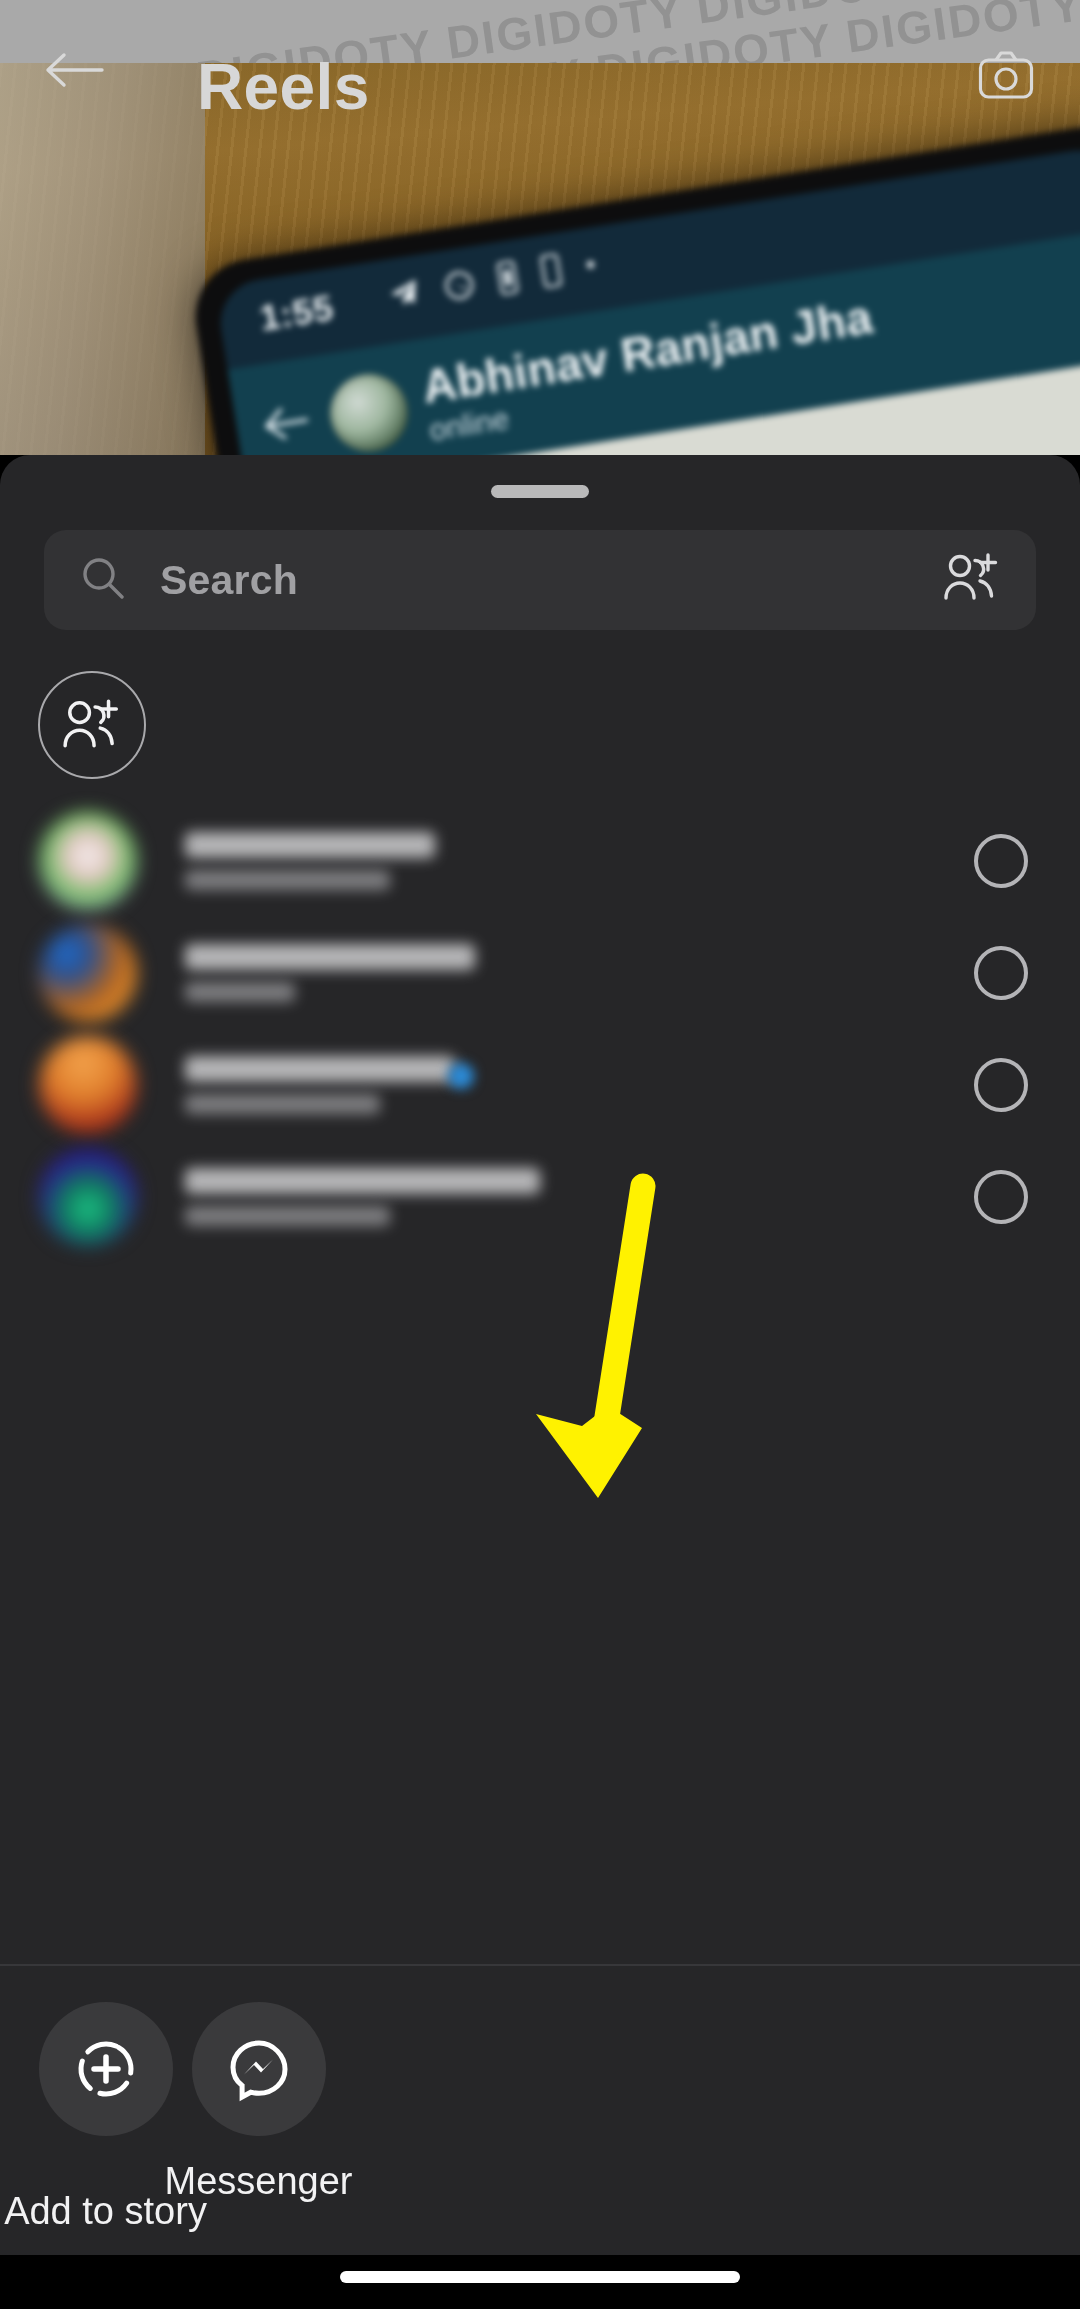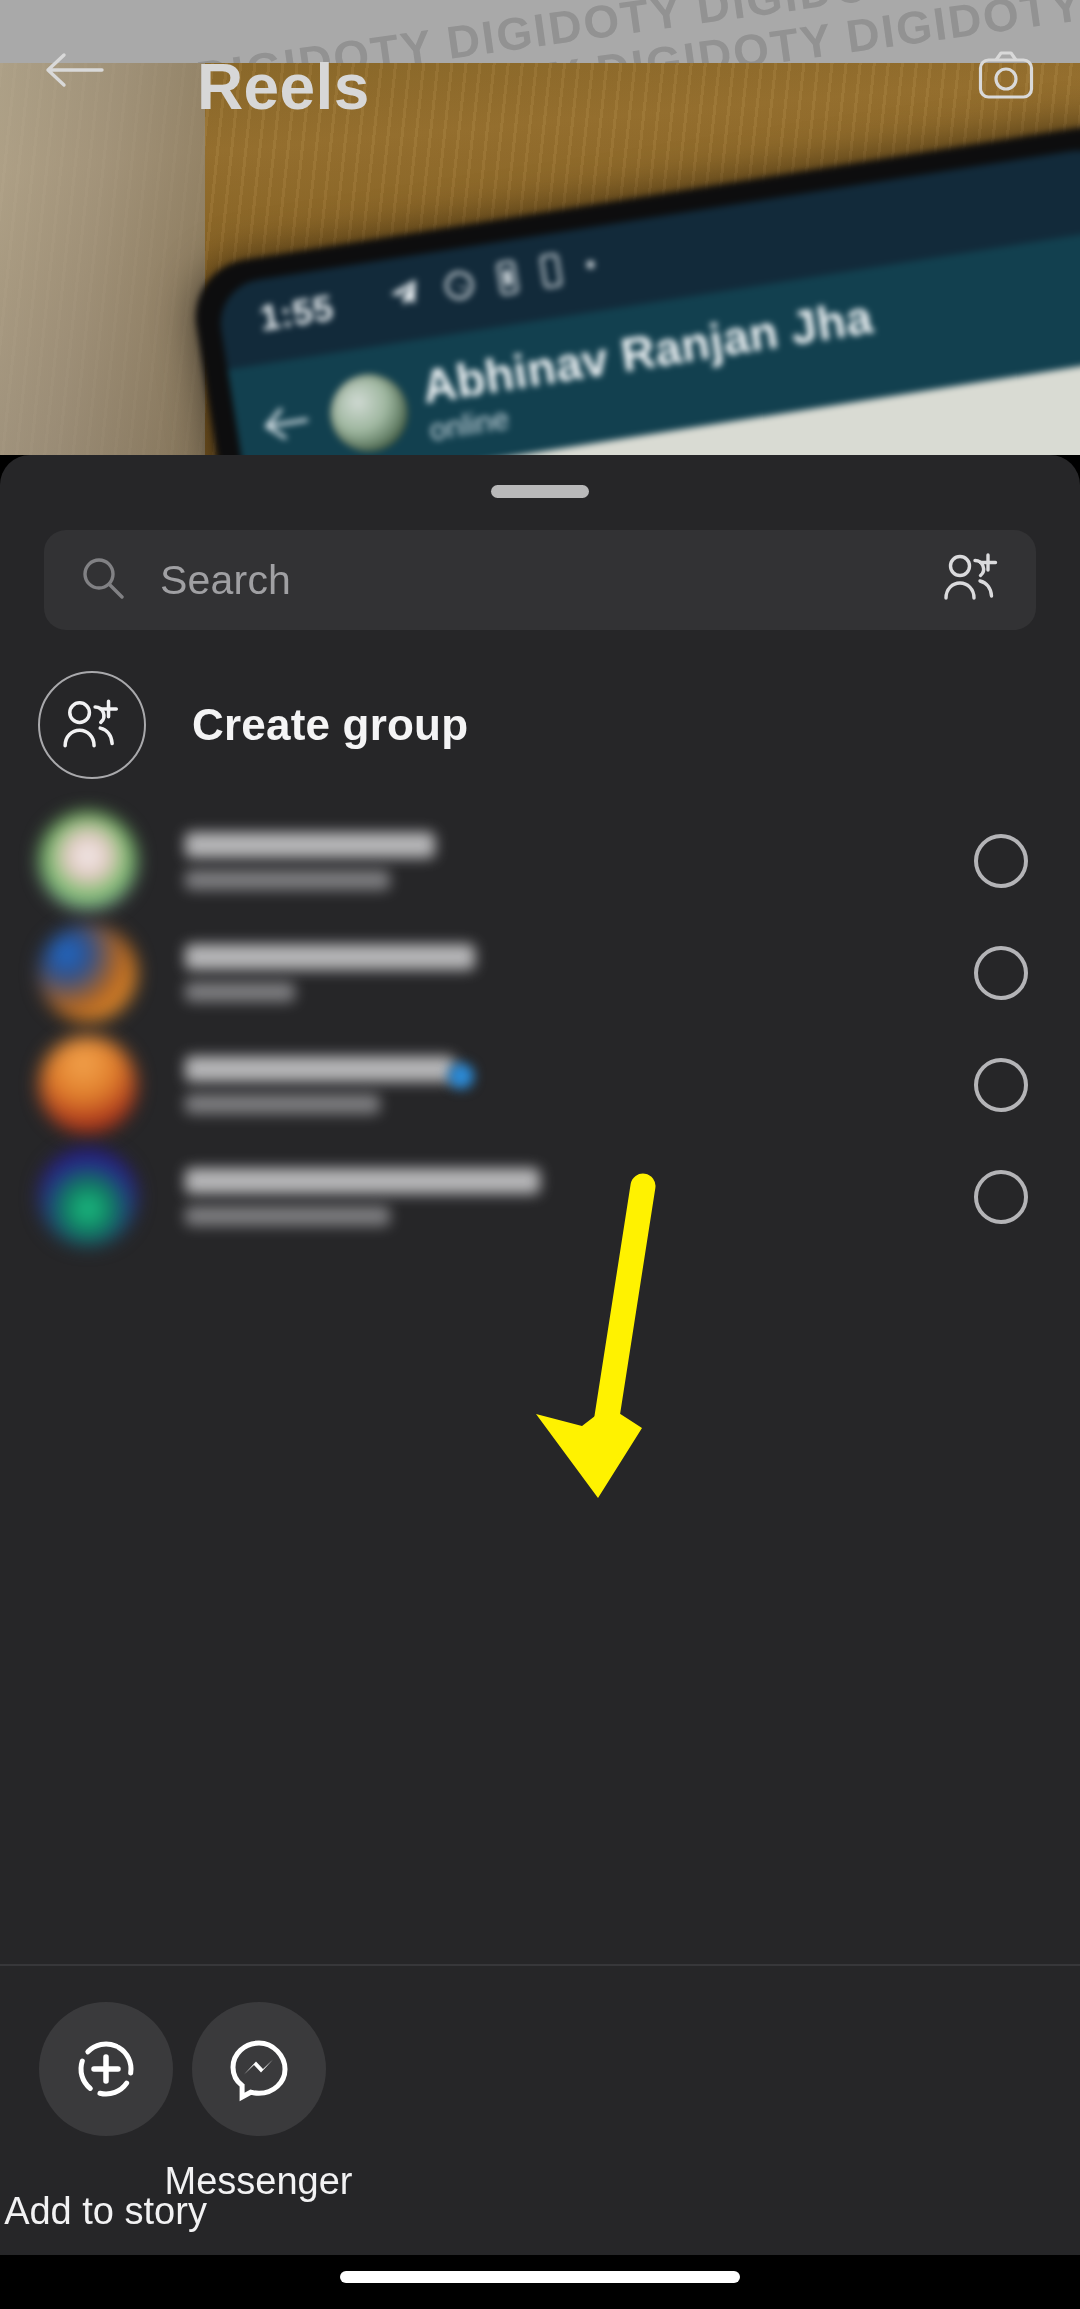--- a/index.html
+++ b/index.html
@@ -102,21 +102,21 @@
     position:absolute;left:50%;top:30px;transform:translateX(-50%);
     width:98px;height:13px;border-radius:7px;background:#b9b9ba;
   }
 
   .search-wrap{
     position:absolute;left:44px;top:75px;width:992px;height:100px;
     background:#323234;border-radius:22px;display:flex;align-items:center;
   }
   .search-icon{margin-left:36px;flex:0 0 auto;display:block;opacity:.62;}
   .search-ph{
-    margin-left:34px;color:#a0a0a3;font-size:41px;letter-spacing:.2px;flex:1 1 auto;
+    margin-left:34px;color:#a0a0a3;font-size:41px;letter-spacing:.2px;flex:1 1 auto;font-weight:bold;
   }
   .search-add{margin-right:34px;flex:0 0 auto;opacity:.92;}
 
   .create-group{
     position:absolute;left:38px;top:208px;width:520px;height:124px;
     display:flex;align-items:center;
   }
   .cg-circle{
     width:104px;height:104px;border-radius:50%;
     border:2.5px solid #a9a9ac;display:flex;align-items:center;justify-content:center;
@@ -273,21 +273,20 @@
     <div class="create-group">
       <span class="cg-circle">
         <svg width="62" height="56" viewBox="0 0 60 54">
           <circle cx="18" cy="15" r="9.5" fill="none" stroke="#f2f2f3" stroke-width="3.4"></circle>
           <path d="M4 47c0-9 6.5-15 14-15s14 6 14 15" fill="none" stroke="#f2f2f3" stroke-width="3.4" stroke-linecap="round"></path>
           <path d="M33 9.5a8.5 8.5 0 0 1 5.5 15" fill="none" stroke="#f2f2f3" stroke-width="3.4" stroke-linecap="round"></path>
           <path d="M38 30c6.5 1.5 11 7 11.5 15" fill="none" stroke="#f2f2f3" stroke-width="3.4" stroke-linecap="round"></path>
           <path d="M46 4v15M38.5 11.5h15" stroke="#f2f2f3" stroke-width="3.4" stroke-linecap="round"></path>
         </svg>
       </span>
-      <span class="cg-label">Create group</span>
     </div>
 
     <div class="contacts">
       <div class="contact-row" style="margin-top:0;">
         <span class="c-avatar" style="background:radial-gradient(circle at 50% 45%,#f3f4f2 0%,#e4c6c2 30%,#6fbe5e 58%,#9aa6d8 80%,#cfd3e8 100%);"></span>
         <span class="c-texts">
           <span class="c-name" style="width:250px;"></span>
           <span class="c-user" style="width:205px;"></span>
         </span>
         <span class="c-radio"></span>

